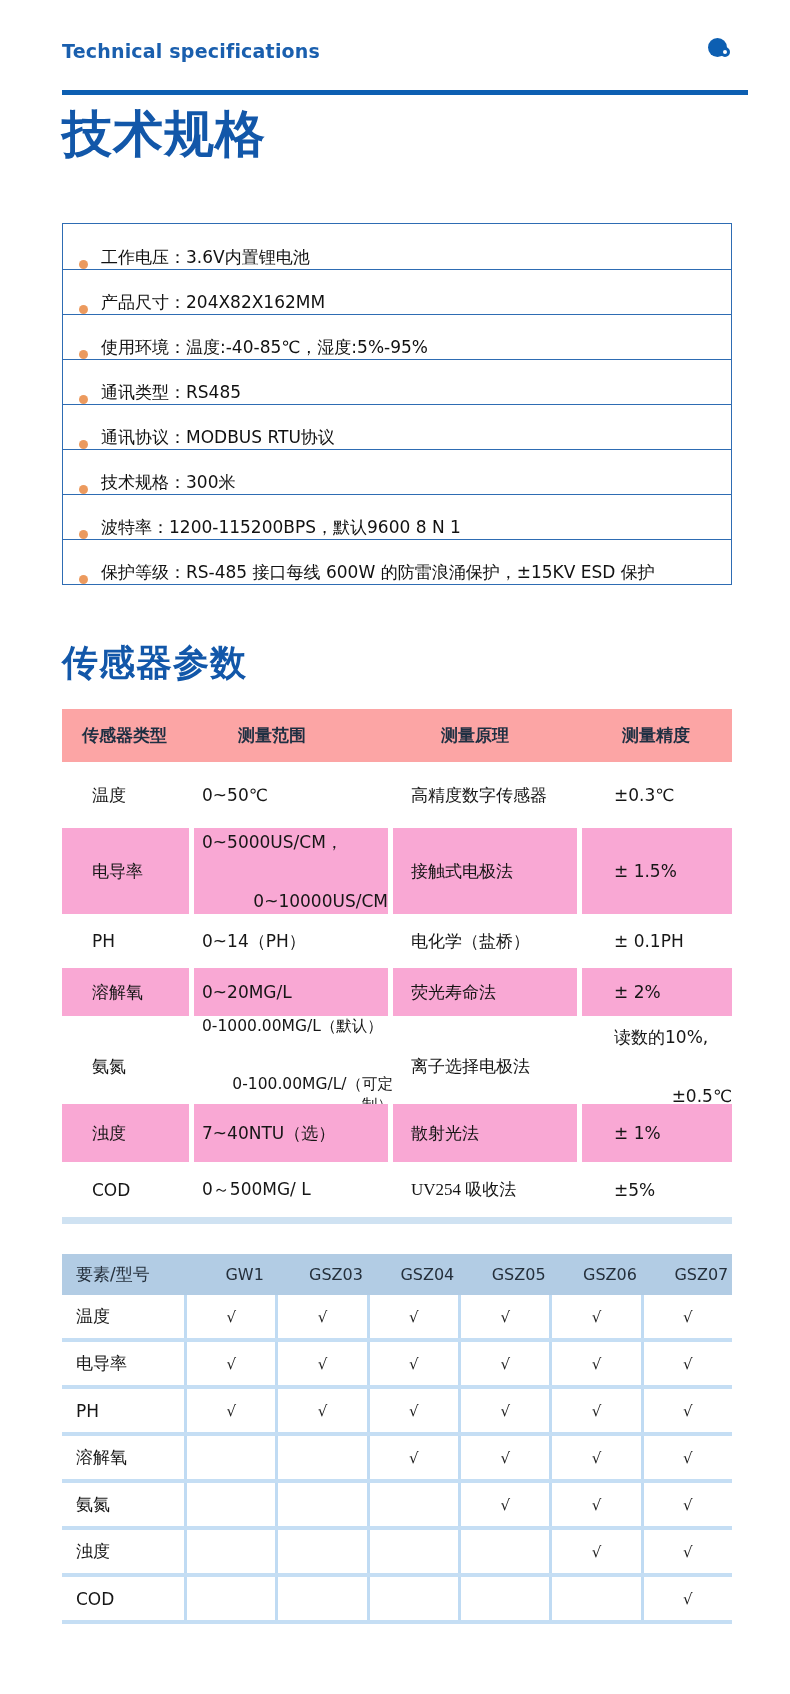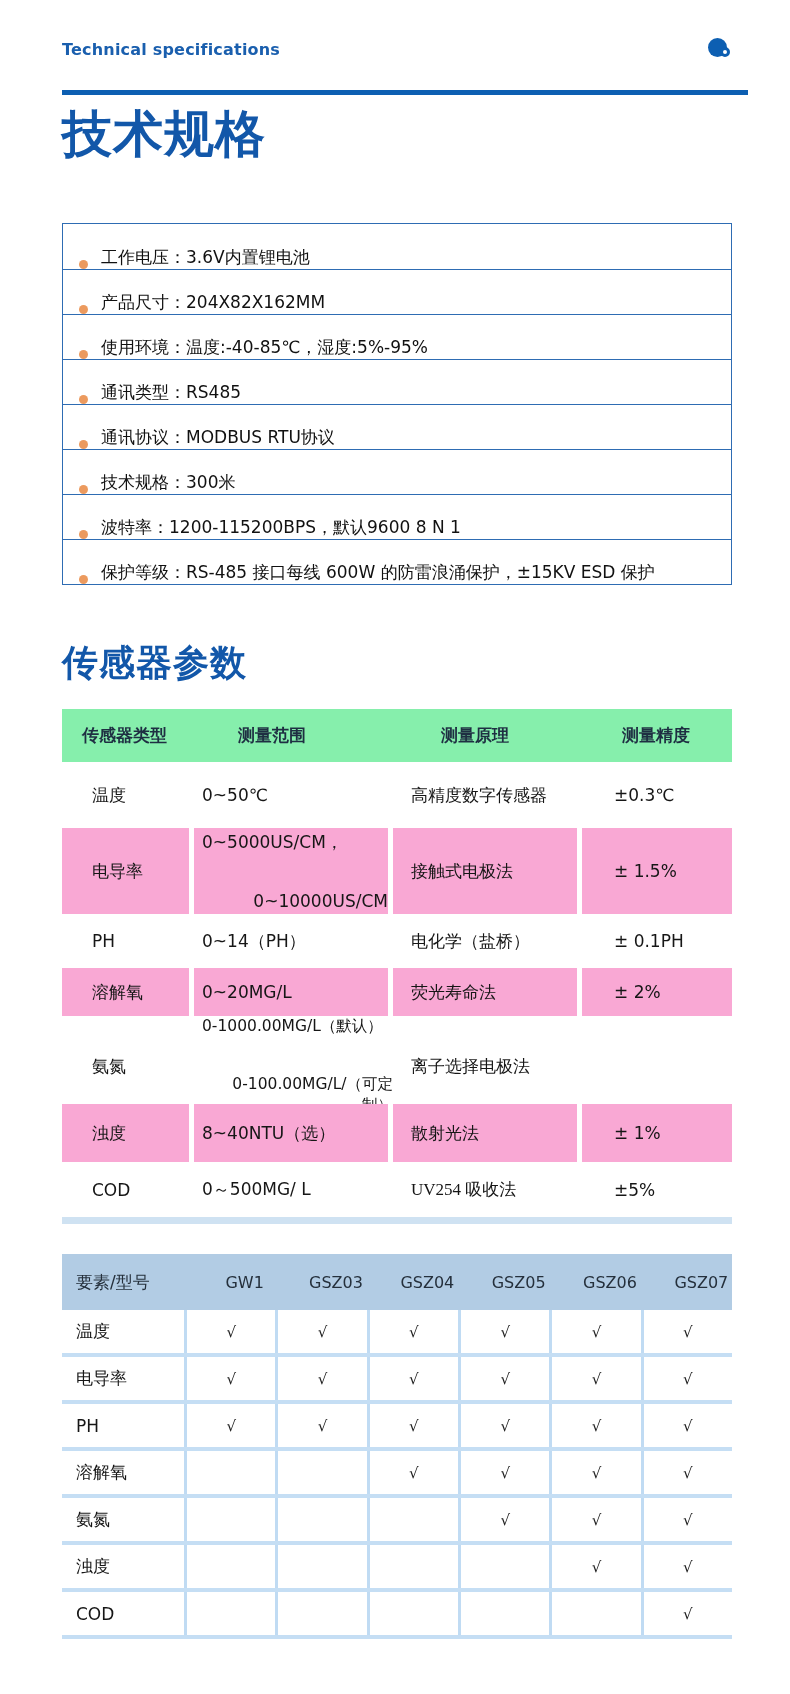--- a/index.html
+++ b/index.html
@@ -6,40 +6,40 @@
   html,body { background:#ffffff; }
   body {
     width:790px; min-height:1694px; margin:0 auto;
     font-family:"DejaVu Sans","Liberation Sans",sans-serif;
     color:#151515;
   }
   .content { padding:0 58px 0 62px; }
 
   
   .topbar { display:flex; justify-content:space-between; align-items:flex-start; padding-top:38px; }
-  .eyebrow { font-size:16px; font-weight:700; color:#1a5fae; letter-spacing:.2px; padding-top:2px; }
+  .eyebrow { font-size:19px; font-weight:700; color:#1a5fae; letter-spacing:.2px; padding-top:2px; }
   .logo-icon { position:relative; width:36px; height:28px; margin-right:-10px; }
   .logo-icon .c1 { position:absolute; left:2px; top:0; width:19px; height:19px; border-radius:50%; background:#0d5fb2; }
   .logo-icon .c2 { position:absolute; left:14px; top:9px; width:10px; height:10px; border-radius:50%; background:#fff; border:3px solid #0d5fb2; }
   .divider { margin-top:24px; height:5px; width:686px; background:#0d5fb2; }
 
   
   h1.page-title { margin-top:10px; font-size:50px; line-height:58px; font-weight:800; color:#1257a9; letter-spacing:1px; }
   h2.section-title { margin-top:56px; font-size:36px; line-height:44px; font-weight:800; color:#1257a9; letter-spacing:1px; }
 
   
   .spec-box { margin-top:60px; border:1px solid #2e6cb3; }
   .spec-row { display:flex; align-items:flex-end; height:45px; padding-left:16px; font-size:17px; color:#111; }
   .spec-row + .spec-row { border-top:1px solid #2e6cb3; }
   .bullet { flex:0 0 auto; width:9px; height:9px; border-radius:50%; background:#ec9a5e; margin-right:13px; }
 
   
   .t1 { margin-top:24px; }
   .t1-row { display:grid; grid-template-columns:132px 199px 189px 150px; }
-  .t1-head { height:53px; background:#86efac; }
+  .t1-head { height:53px; background:#fca5a5; }
   .t1-head .t1-cell { font-weight:700; color:#1e2f42; font-size:17px; }
   .t1-cell { display:flex; flex-direction:column; justify-content:center; height:100%; font-size:17px; color:#161616; }
   .t1-head .c1 { padding-left:20px; }
   .t1-head .c2 { padding-left:44px; }
   .t1-head .c3 { padding-left:48px; }
   .t1-head .c4 { padding-left:40px; }
   .t1-body .c1 { padding-left:30px; }
   .t1-body .c2 { padding-left:8px; }
   .t1-body .c3 { padding-left:18px;font-family:Liberation Serif, serif; }
   .t1-body .c4 { padding-left:32px; }
@@ -47,21 +47,21 @@
   .r5 { height:88px; } .r6 { height:58px; } .r7 { height:55px; }
   .t1-row.shade .t1-cell { background:#f9a8d4; }
   .t1-row.shade .t1-cell:not(.c4) { border-right:5px solid #ffffff; }
   .cell-line + .cell-line { margin-top:37px;text-align:right; }
   .cell-line:empty { display:none; }
   .t1-footerbar { height:7px; background:#cfe2f2; }
 
   
   .t2 { margin-top:30px; }
   .t2-row { display:grid; grid-template-columns:122px repeat(6,1fr); }
-  .t2-head { height:56px; background:#b2cce4; align-items:center;gap:30px; }
+  .t2-head { height:41px; background:#b2cce4; align-items:center;gap:30px; }
   .t2-head .t2-cell { display:flex; align-items:center; justify-content:center; font-size:16px; font-weight:500; color:#25303c; height:100%; }
   .t2-head .t2-cell.lab { justify-content:flex-start; padding-left:14px; font-size:17px; }
   .t2-body { height:47px; border-bottom:4px solid #c5def4; }
   .t2-cell { display:flex; align-items:center; justify-content:center; font-size:15px; color:#222; height:100%; }
   .t2-body .t2-cell.lab { justify-content:flex-start; padding-left:14px; font-size:17px; color:#161616; }
   .t2-body .t2-cell:not(.lab) { border-left:3px solid #c0dbf3; }
   .page-bottom-space { height:26px; }
 </style>
 </head>
 <body>
@@ -189,28 +189,32 @@
       <div class="t1-cell c1">
           <span class="cell-line">氨氮</span>
         </div>
       <div class="t1-cell c2" style="font-size:15.5px">
           <span class="cell-line">0-1000.00MG/L（默认）</span>
           <span class="cell-line">0-100.00MG/L/（可定制）</span>
         </div>
       <div class="t1-cell c3">
           <span class="cell-line">离子选择电极法</span>
         </div>
+      <div class="t1-cell c4">
+          <span class="cell-line">读数的10%,</span>
+          <span class="cell-line">±0.5℃</span>
+        </div>
     </div>
 
     <div class="t1-row t1-body shade r6">
       <div class="t1-cell c1">
           <span class="cell-line">浊度</span>
         </div>
       <div class="t1-cell c2">
-          <span class="cell-line">8~40NTU（选）</span>
+          <span class="cell-line">7~40NTU（选）</span>
         </div>
       <div class="t1-cell c3">
           <span class="cell-line">散射光法</span>
         </div>
       <div class="t1-cell c4">
           <span class="cell-line">± 1%</span>
         </div>
     </div>
 
     <div class="t1-row t1-body r7">

